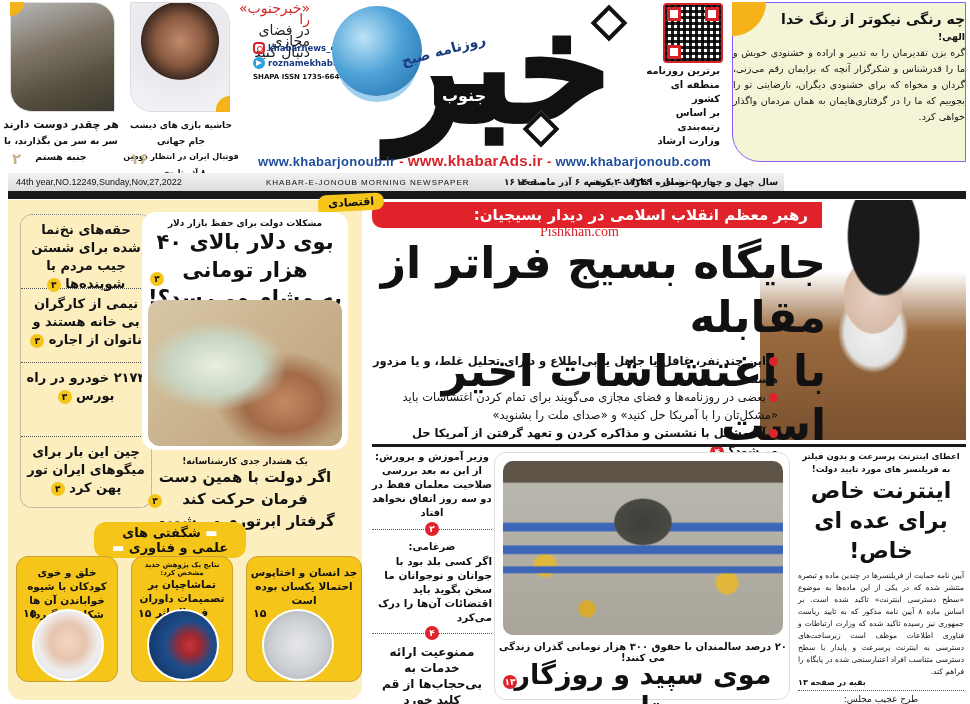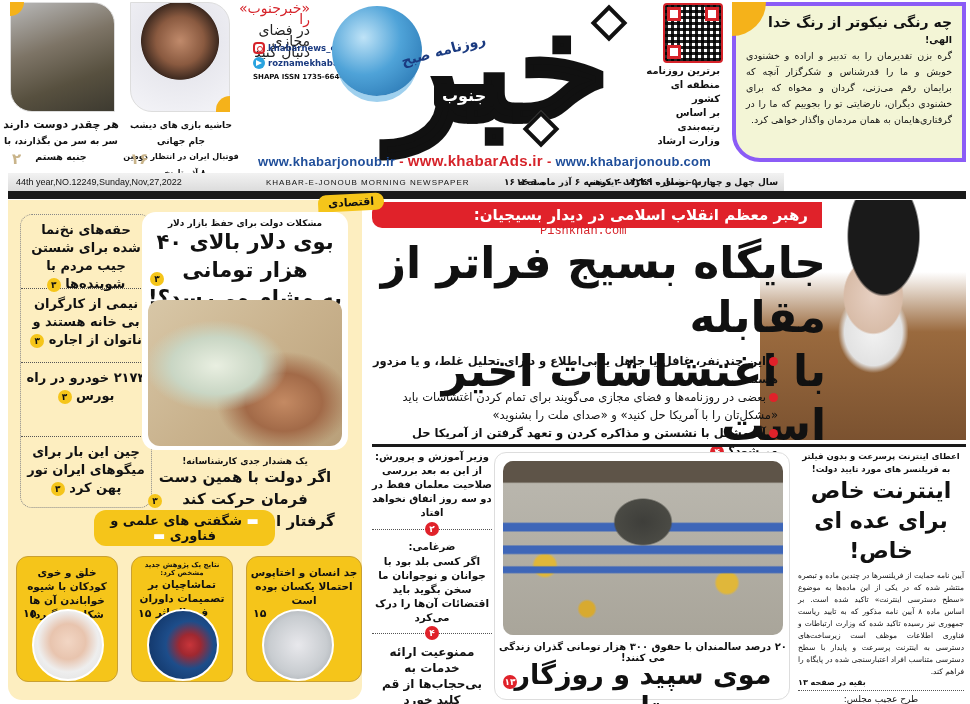--- a/index.html
+++ b/index.html
@@ -29,34 +29,34 @@
   .logo-tagline { font-size: 14px; color: #1a3a80; font-weight: bold; transform: rotate(-15deg); }
   .diamond { width: 26px; height: 26px; border: 4px solid #111; background: #fff; transform: rotate(45deg); }
 
   .qr { width: 60px; height: 60px; border: 2px solid #d6232a; background:
     repeating-linear-gradient(90deg, #222 0 3px, #fff 3px 6px),
     repeating-linear-gradient(0deg, #222 0 3px, #fff 3px 6px);
     background-blend-mode: multiply; border-radius: 4px; position: relative; }
   .qr .fp { position: absolute; width: 14px; height: 14px; border: 3px solid #d6232a; background: #fff; }
   .qr-label { font-size: 10px; font-weight: bold; line-height: 14px; text-align: right; }
 
-  .quote-box { background: #f3f5d6; border: 4px solid #8b5cf6; border-radius: 0 0 0 28px; padding: 6px 10px; }
+  .quote-box { background: #f3f5d6; border: 1px solid #8b5cf6; border-radius: 0 0 0 28px; padding: 6px 0; }
   .quote-title { font-weight: bold; font-size: 14px; line-height: 20px; }
   .quote-body { font-size: 9.5px; line-height: 16px; text-align: justify; }
   .quote-corner { width: 34px; height: 34px; background: #f5b21a; border-radius: 0 0 0 34px; }
 
   .urls { font-family: "Liberation Sans", sans-serif; font-weight: bold; font-size: 13px; color: #1f4e9a; letter-spacing: 0.3px; }
   .urls .mid { color: #d6232a; font-size: 15px; }
 
   .dateline { background: linear-gradient(#f2f2f2, #dcdcdc); height: 18px; font-size: 9px; font-weight: bold; display: flex; align-items: center; }
   .blackbar { background: #1a1a1a; height: 8px; }
 
   
   .red-kicker { background: #e0222a; color: #fff; font-weight: bold; font-size: 15px; border-radius: 10px 0 0 10px; padding: 4px 14px; text-align: right; }
-  .watermark { color: #d6232a; font-size: 12px; font-family: Liberation Mono, monospace; }
+  .watermark { color: #d6232a; font-size: 14px; font-family: Liberation Serif, serif; }
   .main-headline { font-weight: 900; font-size: 44px; line-height: 54px; text-align: right; letter-spacing: -1px; }
   .bullets { font-size: 11.5px; font-weight: bold; line-height: 18px; text-align: right; }
   .bullet-dot { display: inline-block; width: 9px; height: 9px; border-radius: 50%; background: #e0222a; margin-left: 3px; vertical-align: middle; }
   .page-ref { display: inline-block; min-width: 14px; height: 14px; border-radius: 50%; background: #e0222a; color: #fff; font-size: 9px; text-align: center; line-height: 14px; font-weight: bold; }
   .leader-photo { background: radial-gradient(ellipse at 60% 15%, #1a1a1a 0%, #1a1a1a 20%, transparent 21%), radial-gradient(ellipse at 55% 40%, #e7d0c2 0%, #d8bca8 18%, transparent 19%), radial-gradient(ellipse at 55% 55%, #f2f2f2 0%, #e2e2e2 18%, transparent 22%), linear-gradient(180deg, #fff 0%, #fff 30%, #9a6a3e 55%, #7b5230 100%); }
 
   
   .econ-bg { background: #fdeec0; border-radius: 0 0 14px 14px; }
   .econ-tag { background: #f5c51a; font-weight: bold; font-size: 11px; padding: 2px 10px; border-radius: 8px 8px 8px 0; transform: rotate(-3deg); }
   .side-list { border: 1px dotted #888; border-radius: 12px; background: #fdeec0; }
@@ -209,21 +209,21 @@
   <div class="abs dollar-photo" style="left:6px;top:88px;width:194px;height:146px;"></div>
 </div>
 
 <div class="abs rtl" style="left:142px;top:456px;width:206px;">
   <div class="econ-sub-kicker">یک هشدار جدی کارشناسانه!</div>
   <div class="econ-sub-head">اگر دولت با همین دست فرمان حرکت کند</div>
   <div class="econ-sub-head">گرفتار ابرتورم می‌شویم</div>
 </div>
 <span class="abs ref-y" style="left:148px;top:494px;">۳</span>
 
-<div class="abs sci-pill rtl" style="left:94px;top:510px;width:181px;">
+<div class="abs sci-pill rtl" style="left:94px;top:522px;width:152px;">
   <span style="color:#fff;">▬</span> <span>شگفتی های علمی و فناوری</span> <span style="color:#fff;">▬</span>
 </div>
 
 <div class="abs sci-card rtl" style="left:246px;top:556px;width:116px;height:126px;">
   <div class="sci-title" style="padding-top:8px;">جد انسان و اختاپوس احتمالا یکسان بوده است</div>
   <span class="abs sci-num" style="left:6px;top:50px;">۱۵</span>
   <div class="abs sci-circle" style="left:15px;top:52px;background:radial-gradient(circle,#e8e8ec 0%,#c8ccd0 60%,#9aa0a6 100%);"></div>
 </div>
 <div class="abs sci-card rtl" style="left:131px;top:556px;width:102px;height:126px;">
   <div class="sci-kick">نتایج یک پژوهش جدید مشخص کرد:</div>
@@ -240,21 +240,21 @@
 <div class="abs rtl" style="left:372px;top:450px;width:120px;">
   <div class="col-item">
     <div>وزیر آموزش و پرورش:</div>
     <div style="font-size:10px;">از این به بعد بررسی صلاحیت معلمان فقط در دو سه روز اتفاق نخواهد افتاد</div>
     <div class="dots" style="margin-top:4px;position:relative;height:6px;">
         <span class="page-ref abs" style="left:53px;top:-2px;">۲</span>
       </div>
   </div>
   <div class="col-item" style="margin-top:10px;">
     <div>ضرغامی:</div>
-    <div style="font-size:10.5px;">اگر کسی بلد بود با جوانان و نوجوانان ما سخن بگوید باید اقتضائات آن‌ها را درک می‌کرد</div>
+    <div style="font-size:10.5px;text-align:right;">اگر کسی بلد بود با جوانان و نوجوانان ما سخن بگوید باید اقتضائات آن‌ها را درک می‌کرد</div>
     <div class="dots" style="margin-top:4px;position:relative;height:6px;">
         <span class="page-ref abs" style="left:53px;top:-2px;">۴</span>
       </div>
   </div>
   <div class="col-item" style="margin-top:10px;">
     <div style="font-size:12px;line-height:16px;">ممنوعیت ارائه خدمات به بی‌حجاب‌ها از قم کلید خورد</div>
 
   </div>
 </div>
 

